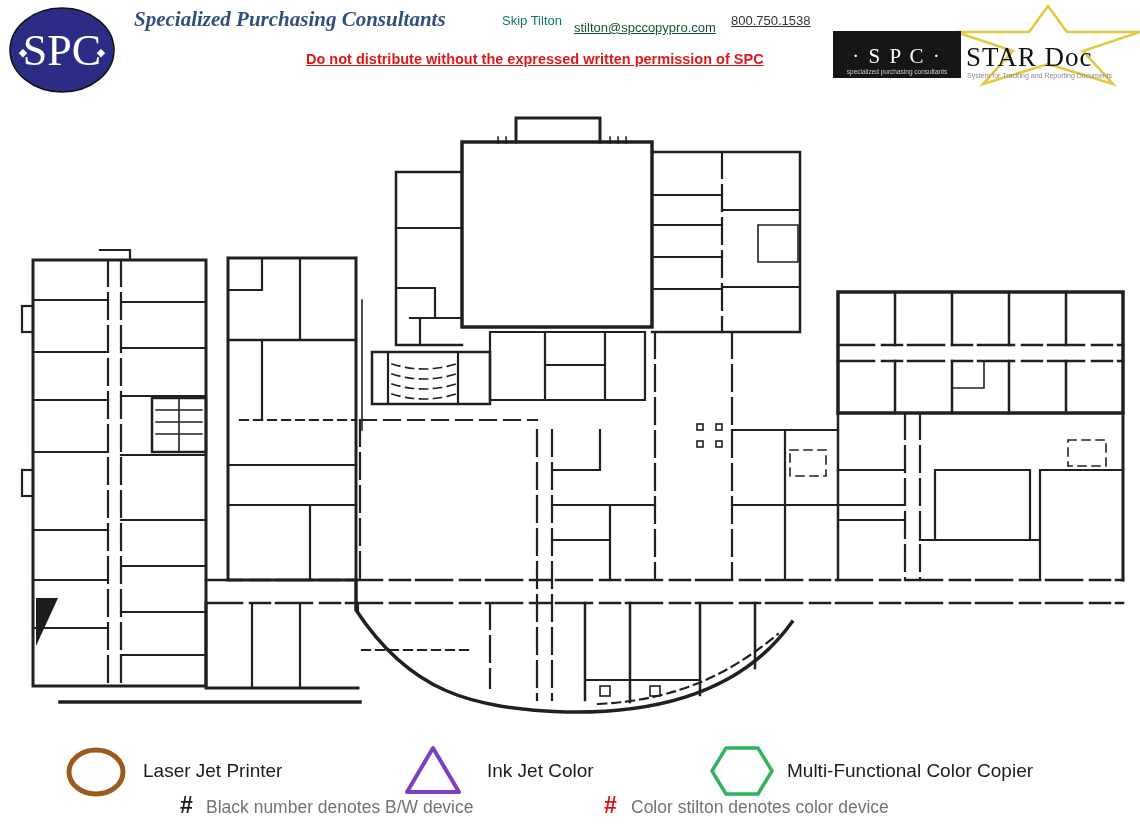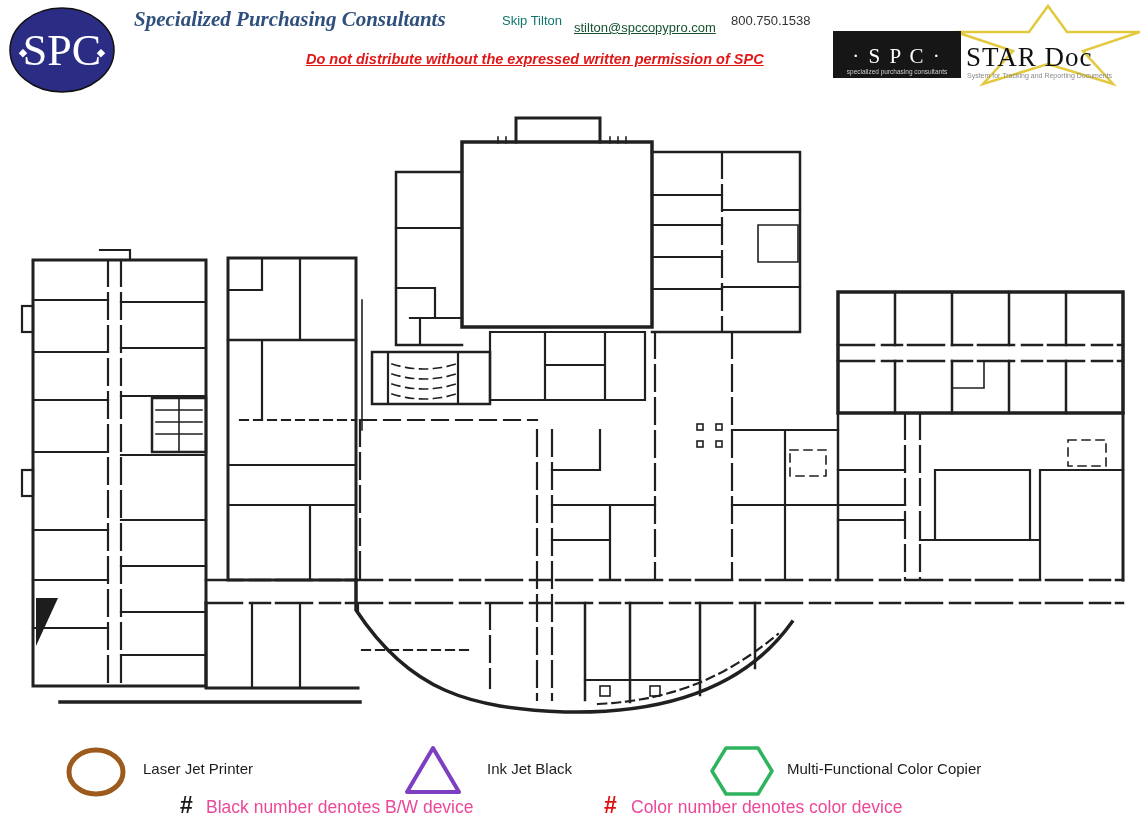--- a/index.html
+++ b/index.html
@@ -5,40 +5,40 @@
   html,body{margin:0;padding:0;background:#fff;width:1140px;height:828px;overflow:hidden;
     font-family:"Liberation Sans",sans-serif;}
   .abs{position:absolute;}
   #page{position:relative;width:1140px;height:828px;background:#fff;}
 
   
   #company-title{left:134px;top:7px;font-family:"Liberation Serif",serif;
     font-weight:bold;font-style:italic;font-size:21px;color:#2f4f7c;white-space:nowrap;}
   #contact-name{left:502px;top:13px;font-size:13px;color:#0f766e;}
   #contact-email{left:574px;top:20px;font-size:13px;color:#14532d;text-decoration:underline;cursor:pointer;}
-  #contact-phone{left:731px;top:13px;font-size:13px;color:#333;}
-  #notice{left:306px;top:51px;font-size:14.5px;font-weight:bold;font-style:italic;
+  #contact-phone{left:731px;top:13px;font-size:13px;color:#333;text-decoration:underline;}
+  #notice{left:306px;top:51px;font-size:14.5px;font-weight:bold;
     color:#e01818;text-decoration:underline;white-space:nowrap;}
 
   
   svg.plan path, svg.plan rect, svg.plan polygon{fill:none;stroke:#202020;stroke-width:2.2;stroke-linecap:square;}
   svg.plan .w25{stroke-width:2.5}
   svg.plan .w3{stroke-width:3}
   svg.plan .w35{stroke-width:3.5}
   svg.plan .thin{stroke-width:1.6}
   svg.plan .d1{stroke-dasharray:26 7}
   svg.plan .d2{stroke-dasharray:36 8 20 6}
   svg.plan .d3{stroke-dasharray:8 6}
   svg.plan .d4{stroke-dasharray:16 8}
   svg.plan .fill{fill:#1d1d1d;stroke:none;}
 
   
-  .legend-label{font-size:15px;color:#1c1c1c;white-space:nowrap;}
+  .legend-label{font-size:19px;color:#1c1c1c;white-space:nowrap;}
   .legend-note-symbol{font-size:23px;font-weight:bold;font-family:"Liberation Sans",sans-serif;}
-  .legend-note-text{font-size:17.5px;color:#ec4899;white-space:nowrap;}
+  .legend-note-text{font-size:17.5px;color:#737373;white-space:nowrap;}
   .sym-black{color:#1a1a1a;}
   .sym-red{color:#e01010;}
 </style>
 </head>
 <body>
 
 <div id="page">
 
   <svg class="abs" style="left:8px;top:6px" width="108" height="88">
     <ellipse cx="54" cy="44" rx="52" ry="42" fill="#2b2d84" stroke="#111" stroke-width="1.5"></ellipse>
@@ -160,27 +160,27 @@
 
   <div>
     <svg class="abs" style="left:66px;top:747px" width="60" height="50">
       <ellipse cx="30" cy="25" rx="27" ry="22" fill="none" stroke-width="5" stroke="#9c5a1c"></ellipse>
     </svg>
     <div class="abs legend-label" style="left:143px;top:760px">Laser Jet Printer</div>
 
     <svg class="abs" style="left:403px;top:743px" width="60" height="54">
       <polygon points="30,5 56,49 4,49" fill="none" stroke-width="4" stroke-linejoin="round" stroke="#7d3fc1"></polygon>
     </svg>
-    <div class="abs legend-label" style="left:487px;top:760px">Ink Jet Black</div>
+    <div class="abs legend-label" style="left:487px;top:760px">Ink Jet Color</div>
 
     <svg class="abs" style="left:710px;top:745px" width="64" height="52">
       <polygon points="16,3 48,3 62,26 48,49 16,49 2,26" fill="none" stroke-width="3.5" stroke-linejoin="round" stroke="#2eb45d"></polygon>
     </svg>
     <div class="abs legend-label" style="left:787px;top:760px">Multi-Functional Color Copier</div>
 
     <div class="abs legend-note-symbol sym-black" style="left:180px;top:792px">#</div>
     <div class="abs legend-note-text" style="left:206px;top:797px">Black number denotes B/W device</div>
 
     <div class="abs legend-note-symbol sym-red" style="left:604px;top:792px">#</div>
-    <div class="abs legend-note-text" style="left:631px;top:797px">Color number denotes color device</div>
+    <div class="abs legend-note-text" style="left:631px;top:797px">Color stilton denotes color device</div>
   </div>
 
 </div>
 
 </body></html>

